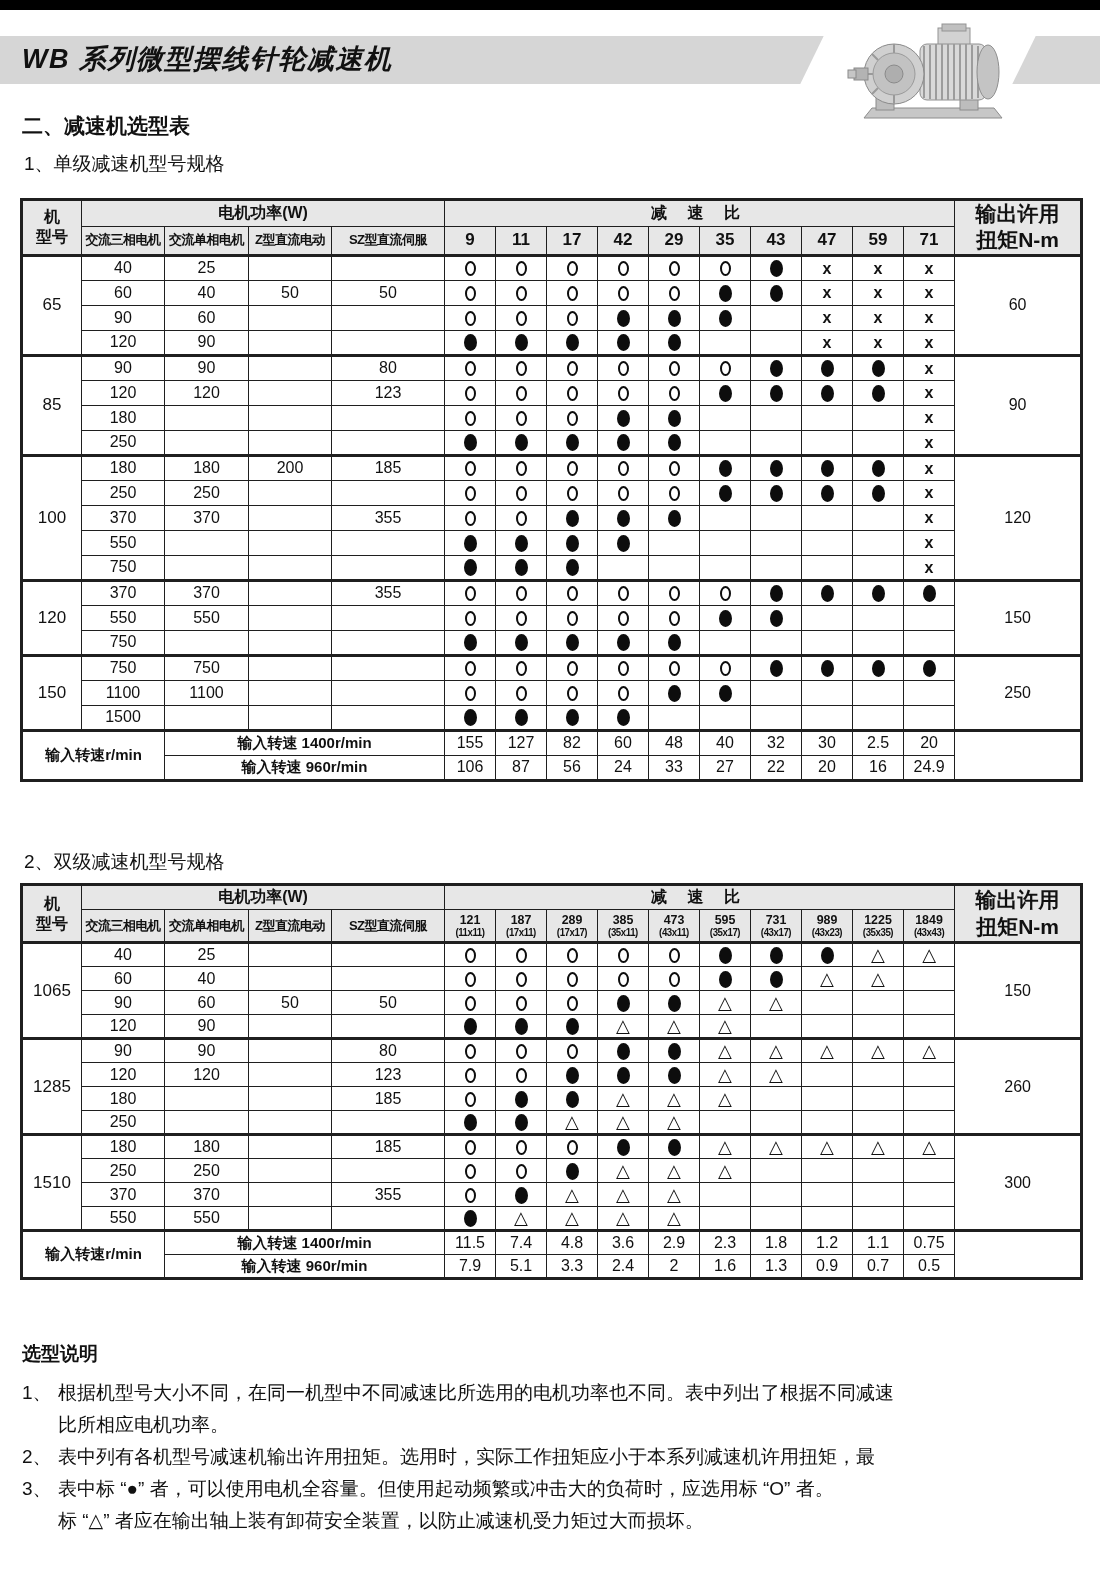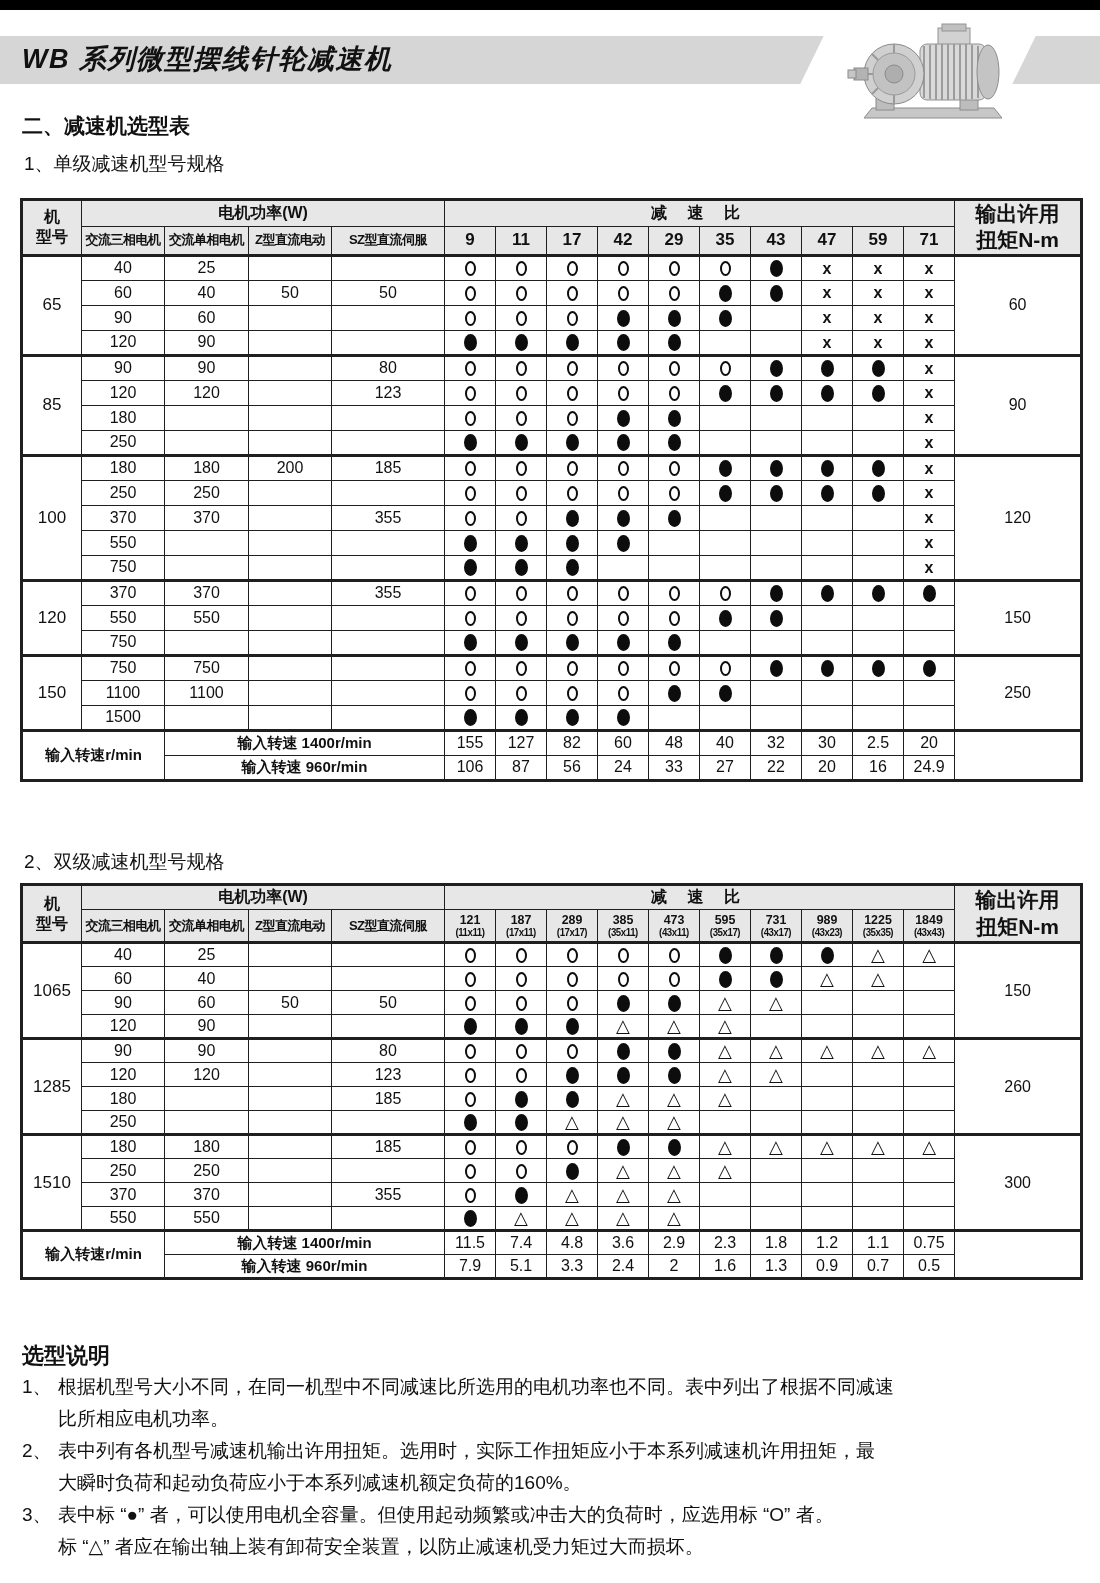--- a/index.html
+++ b/index.html
@@ -47,21 +47,21 @@
   .speed-row td{height:27px;}
   
   .sym{display:inline-block;vertical-align:middle;}
   .sym-o{width:11px;height:15px;border:2.2px solid #0d0d0d;border-radius:50%;}
   .sym-f{width:13px;height:17px;background:#0d0d0d;border-radius:50%;}
   .sym-x{font-size:16px;font-weight:bold;line-height:1;}
   .sym-t{font-size:18px;line-height:1;}
 
   
   .notes{position:absolute;left:22px;top:1341px;width:1058px;}
-  .notes-title{font-size:22px;font-weight:bold;}
+  .notes-title{font-size:19px;font-weight:bold;margin-bottom:10px;}
   .note{display:flex;font-size:19px;line-height:32px;}
   .note-num{width:36px;flex:none;}
   .note-body{flex:1;}
 </style>
 </head>
 <body>
 
 <div class="page">
   <div class="top-bar"></div>
 
@@ -805,21 +805,20 @@
       <span class="note-num">1、</span>
       <div class="note-body">
         <div>根据机型号大小不同，在同一机型中不同减速比所选用的电机功率也不同。表中列出了根据不同减速</div>
         <div>比所相应电机功率。</div>
       </div>
     </div>
     <div class="note">
       <span class="note-num">2、</span>
       <div class="note-body">
         <div>表中列有各机型号减速机输出许用扭矩。选用时，实际工作扭矩应小于本系列减速机许用扭矩，最</div>
-        <div>大瞬时负荷和起动负荷应小于本系列减速机额定负荷的160%。</div>
       </div>
     </div>
     <div class="note">
       <span class="note-num">3、</span>
       <div class="note-body">
         <div>表中标 “●” 者，可以使用电机全容量。但使用起动频繁或冲击大的负荷时，应选用标 “O” 者。</div>
         <div>标 “△” 者应在输出轴上装有卸荷安全装置，以防止减速机受力矩过大而损坏。</div>
       </div>
     </div>
   </div>

